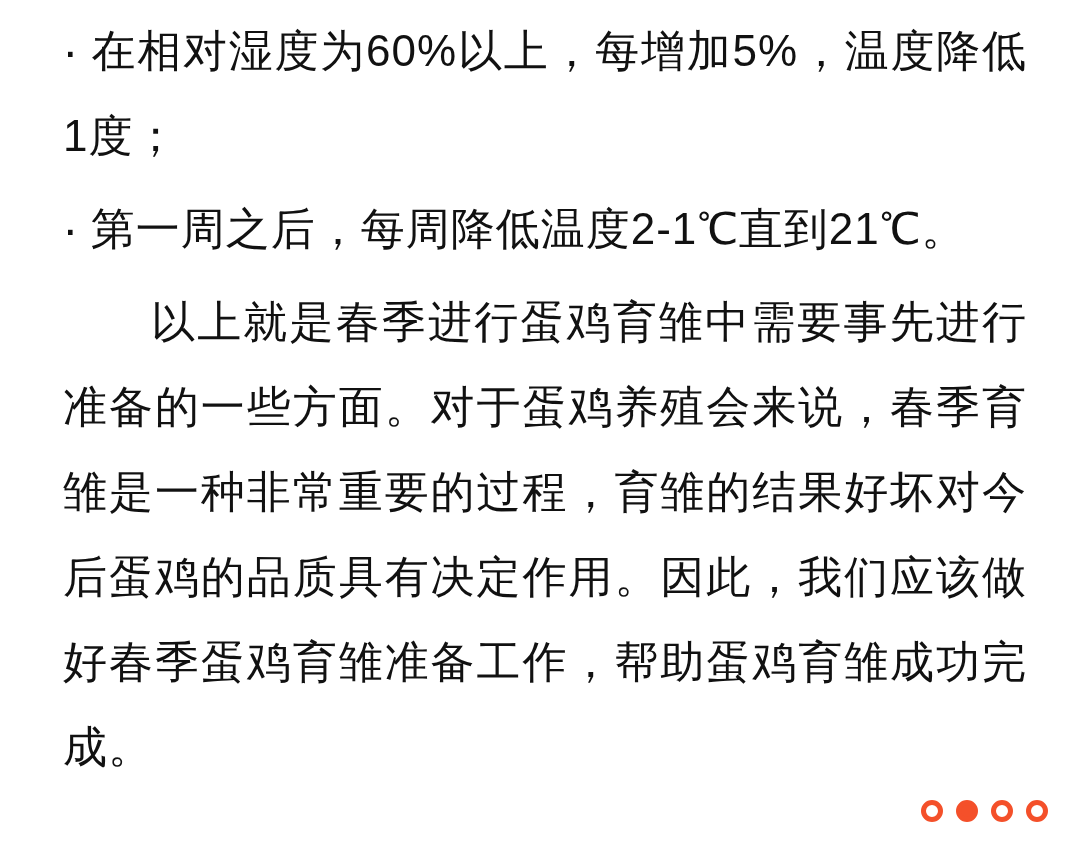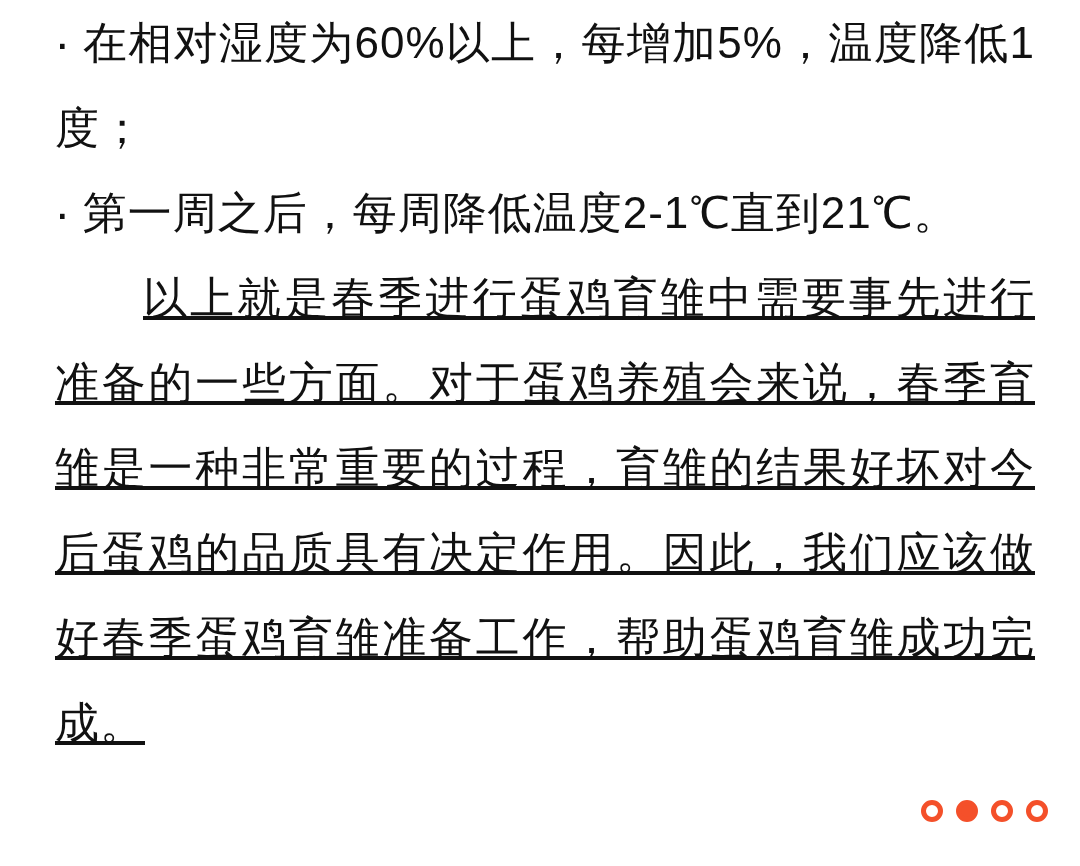--- a/index.html
+++ b/index.html
@@ -20,31 +20,30 @@
     position: absolute;
     top: 0;
     left: 55px;
     right: 45px;
     font-size: 44px;
     line-height: 85px;
     text-align: justify;
     letter-spacing: 1px;
   }
   .article p {
-    margin: 0;
+    margin: 8px;
     padding: 0;
   }
   .bullet-item .bullet {
     display: inline-block;
     margin-right: 12px;
     transform: scale(1.1);
   }
   .body-paragraph {
     text-indent: 2em;
-    text-decoration: underline;
   }
   .pagination {
     position: absolute;
     right: 32px;
     top: 800px;
     display: flex;
     align-items: center;
     gap: 13px;
   }
   .dot {

